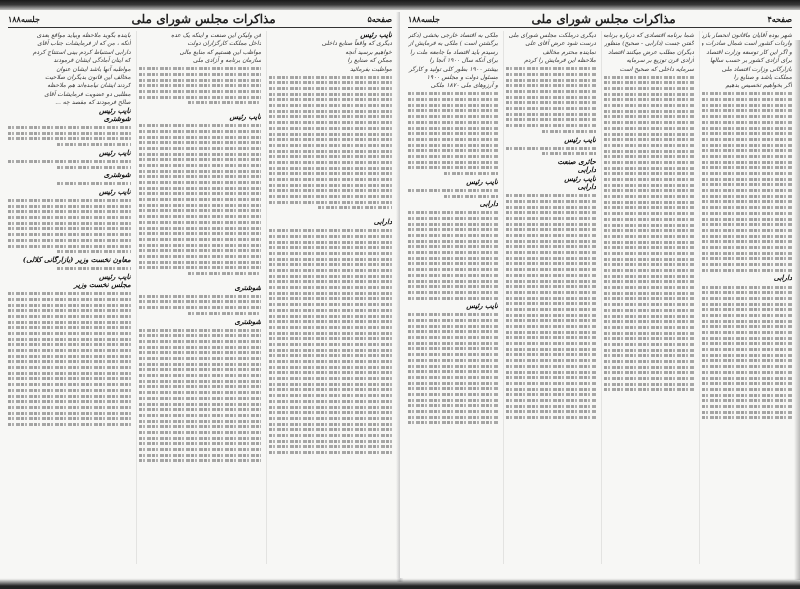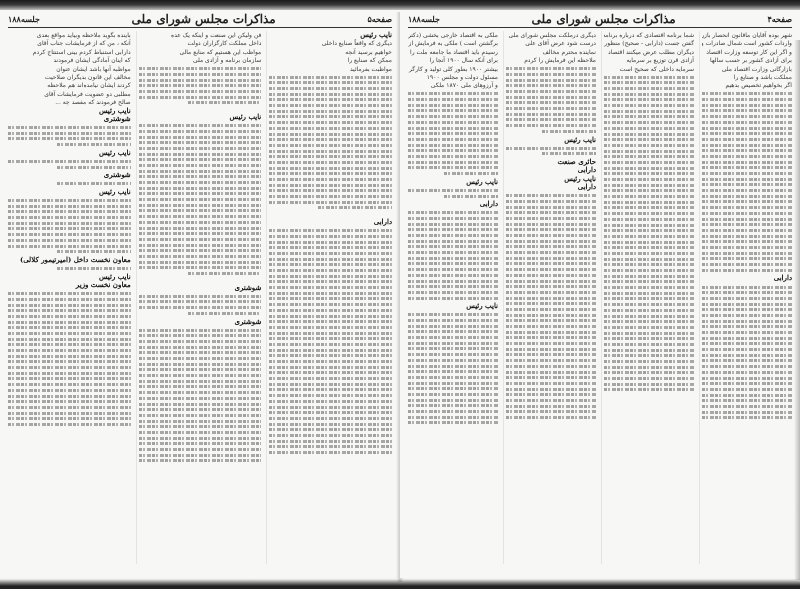--- a/index.html
+++ b/index.html
@@ -8,21 +8,21 @@
   .topshadow{position:absolute;left:0;top:0;width:800px;height:12px;background:linear-gradient(#1a1a1a,#3a3a3a 40%,rgba(60,60,60,0));}
   .botshadow{position:absolute;left:0;bottom:0;width:800px;height:10px;background:linear-gradient(rgba(30,30,30,0),#222 70%);}
   .page{position:absolute;top:10px;height:568px;background:#f7f7f5;}
   .page.left{left:0;width:400px;}
   .page.right{left:400px;width:400px;}
   .gutter{position:absolute;left:396px;top:12px;width:8px;height:570px;background:linear-gradient(90deg,#f7f7f5,#cfcfcf 45%,#9a9a9a 50%,#cfcfcf 55%,#f7f7f5);}
   .header{position:absolute;top:12px;left:8px;right:8px;height:14px;display:flex;justify-content:space-between;align-items:center;direction:rtl;font-size:8px;color:#222;font-weight:bold;}
   .header .title{font-size:12px;}
   .rule{position:absolute;top:27px;left:8px;right:8px;height:1px;background:#333;}
   .cols{position:absolute;top:31px;left:6px;right:6px;bottom:14px;display:flex;flex-direction:row-reverse;gap:3px;}
-  .col{flex:1;overflow:hidden;direction:rtl;text-align:justify;font-size:6px;line-height:8.4px;color:#3a3a3a;padding:0 2px;border-left:1px solid rgba(0,0,0,0.08);}
+  .col{flex:1;overflow:hidden;direction:rtl;text-align:justify;font-size:6px;line-height:8.4px;color:#3a3a3a;padding:0 2px;border-left:1px solid rgba(0,0,0,0.08);font-style:italic;}
   .col:last-child{border-left:none;}
   .line{display:block;height:8.4px;overflow:hidden;white-space:nowrap;letter-spacing:-0.2px;}
   .spk{font-weight:bold;color:#111;font-size:7px;}
   .filler{display:block;height:3px;margin:2.7px 0;background:repeating-linear-gradient(90deg,#5a5a5a 0 3px,transparent 3px 4px,#777 4px 6px,transparent 6px 8px,#666 8px 12px,transparent 12px 13px);opacity:.55;}
   .filler.short{width:60%;margin-right:0;margin-left:auto;}
   .gap{display:block;height:6px;}
   .edge-r{position:absolute;right:0;top:30px;width:6px;height:540px;background:linear-gradient(90deg,rgba(0,0,0,0),rgba(0,0,0,.25));}
 </style>
 </head>
 <body>
@@ -213,24 +213,24 @@
         <span class="filler"></span>
           <span class="filler"></span>
           <span class="filler"></span>
           <span class="filler"></span>
         <span class="filler"></span>
           <span class="filler"></span>
           <span class="filler"></span>
           <span class="filler"></span>
         <span class="filler"></span>
           <span class="filler short"></span>
-        <span class="line spk">معاون نخست داخل (امیرتیمور کلالی)</span>
+        <span class="line spk">معاون نخست وزیر (بازارگانی کلالی)</span>
         <span class="filler short"></span>
         <span class="line spk">نایب رئیس</span>
-        <span class="line spk">معاون نخست وزیر</span>
+        <span class="line spk">مجلس نخست وزیر</span>
         <span class="filler"></span>
           <span class="filler"></span>
           <span class="filler"></span>
           <span class="filler"></span>
         <span class="filler"></span>
           <span class="filler"></span>
           <span class="filler"></span>
           <span class="filler"></span>
         <span class="filler"></span>
           <span class="filler"></span>

